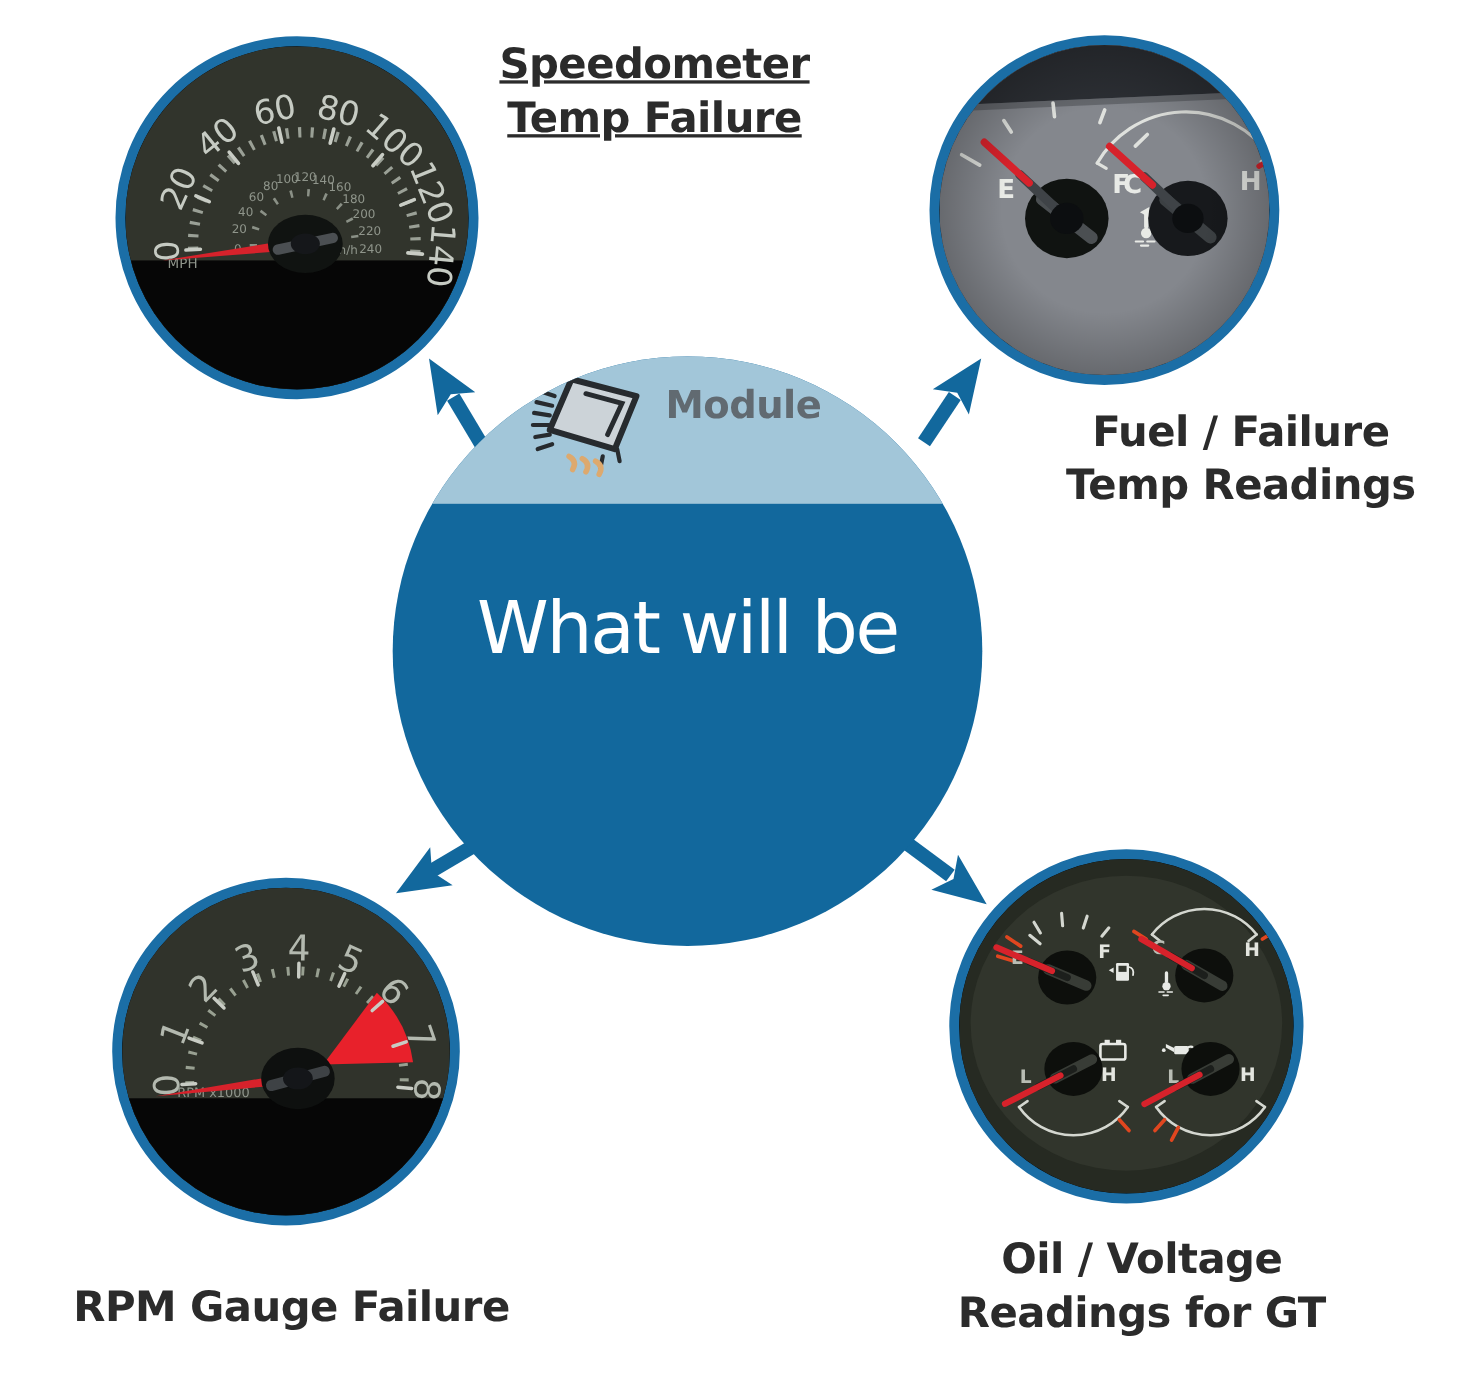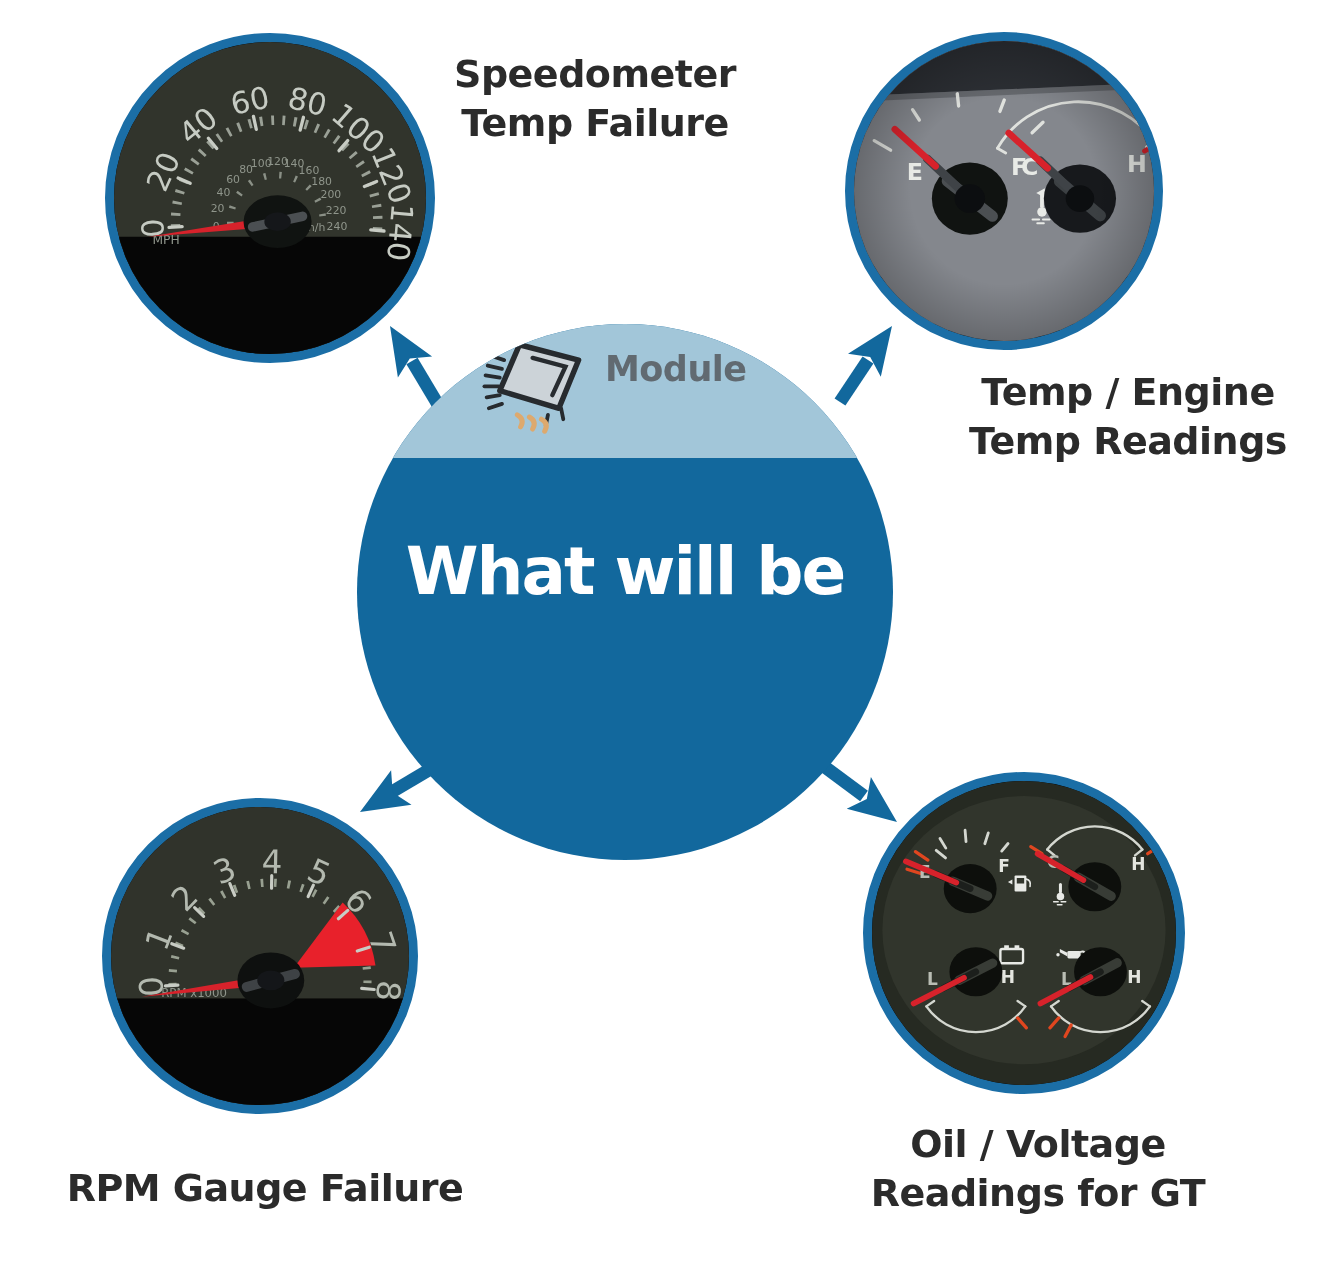--- a/index.html
+++ b/index.html
@@ -21,27 +21,27 @@
   .circle-gt{left:863px;top:772px;width:322px;height:322px;}
 
   .center-circle{position:absolute;left:357px;top:324px;width:536px;height:536px;
                  border-radius:50%;background:var(--accent_blue);overflow:hidden;z-index:2;}
   .center-cap{position:absolute;left:0;top:0;width:100%;height:134px;background:var(--cap_blue);}
   .logo-row{position:absolute;left:122px;top:12px;display:flex;align-items:flex-start;}
   .logo-chip{width:116px;height:104px;}
   .brand-text{margin-left:10px;margin-top:14px;font-size:35px;line-height:1.13;font-weight:bold;
               color:var(--brand_text);letter-spacing:-0.5px;}
   .headline{position:absolute;left:0;top:204px;width:100%;text-align:center;
-            font-size:66px;line-height:1.33;font-weight:bold;color:var(--headline_text);
+            font-size:66px;line-height:1.33;font-weight:normal;color:var(--headline_text);
             letter-spacing:-2px;}
 
   
   .node-label{position:absolute;font-weight:bold;font-size:38px;line-height:1.3;
               color:var(--label_text);text-align:center;letter-spacing:-0.5px;z-index:3;}
-  .label-speedo{left:420px;top:50px;width:350px;}
+  .label-speedo{left:420px;top:34px;width:350px;text-decoration:underline;}
   .label-fueltemp{left:948px;top:368px;width:360px;}
   .label-rpm{left:30px;top:1164px;width:470px;}
   .label-gt{left:858px;top:1120px;width:360px;}
 
   
   text{font-family:"DejaVu Sans","Liberation Sans",sans-serif;}
   .dial-num{font-size:32px;fill:#c6cbc3;text-anchor:middle;dominant-baseline:central;}
   .tach-num{font-size:36px;fill:#b3b9af;text-anchor:middle;dominant-baseline:central;}
   .kmh-num{font-size:11.5px;fill:#8f958b;text-anchor:middle;dominant-baseline:central;}
   .unit-txt{font-size:13px;fill:#8f958b;text-anchor:middle;dominant-baseline:central;}
@@ -374,21 +374,21 @@
     <div class="headline">
       <div>What will be</div>
     </div>
   </div>
 
   <div class="node-label label-speedo">
     <div>Speedometer</div>
     <div>Temp Failure</div>
   </div>
   <div class="node-label label-fueltemp">
-    <div>Temp / Engine</div>
+    <div>Fuel / Failure</div>
     <div>Temp Readings</div>
   </div>
   <div class="node-label label-rpm">
     <div>RPM Gauge Failure</div>
   </div>
   <div class="node-label label-gt">
     <div>Oil / Voltage</div>
     <div>Readings for GT</div>
   </div>
 

